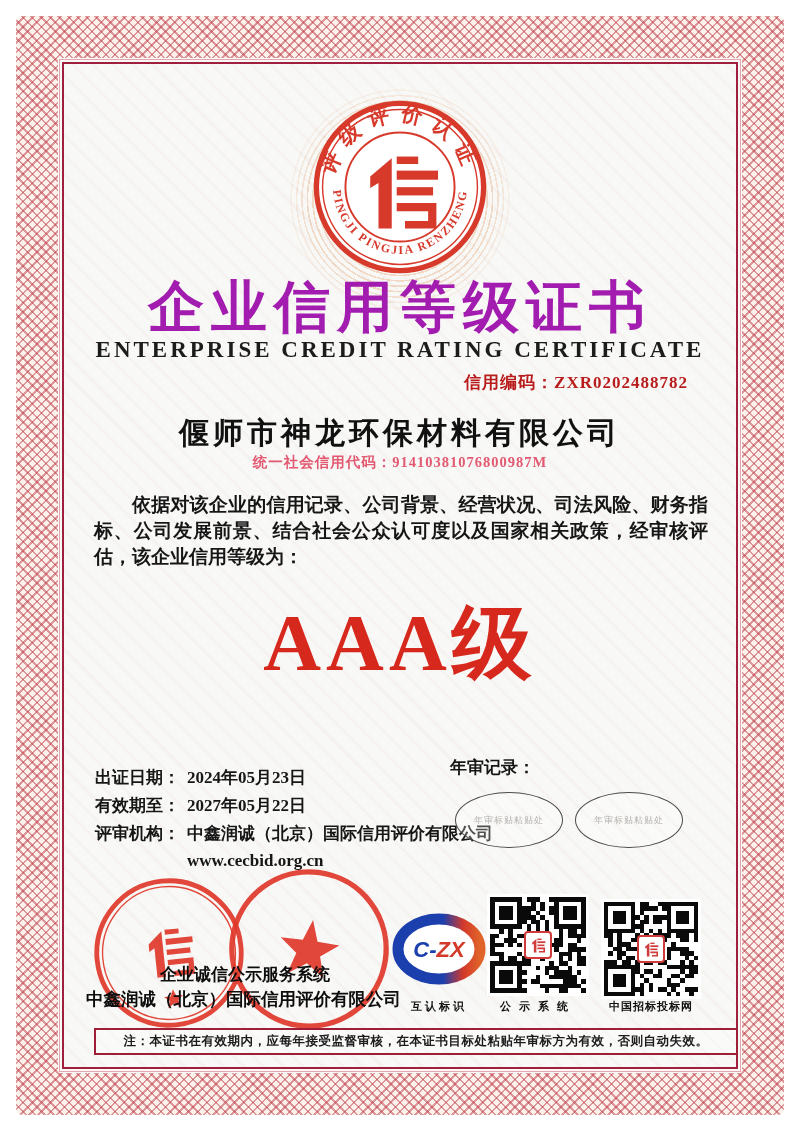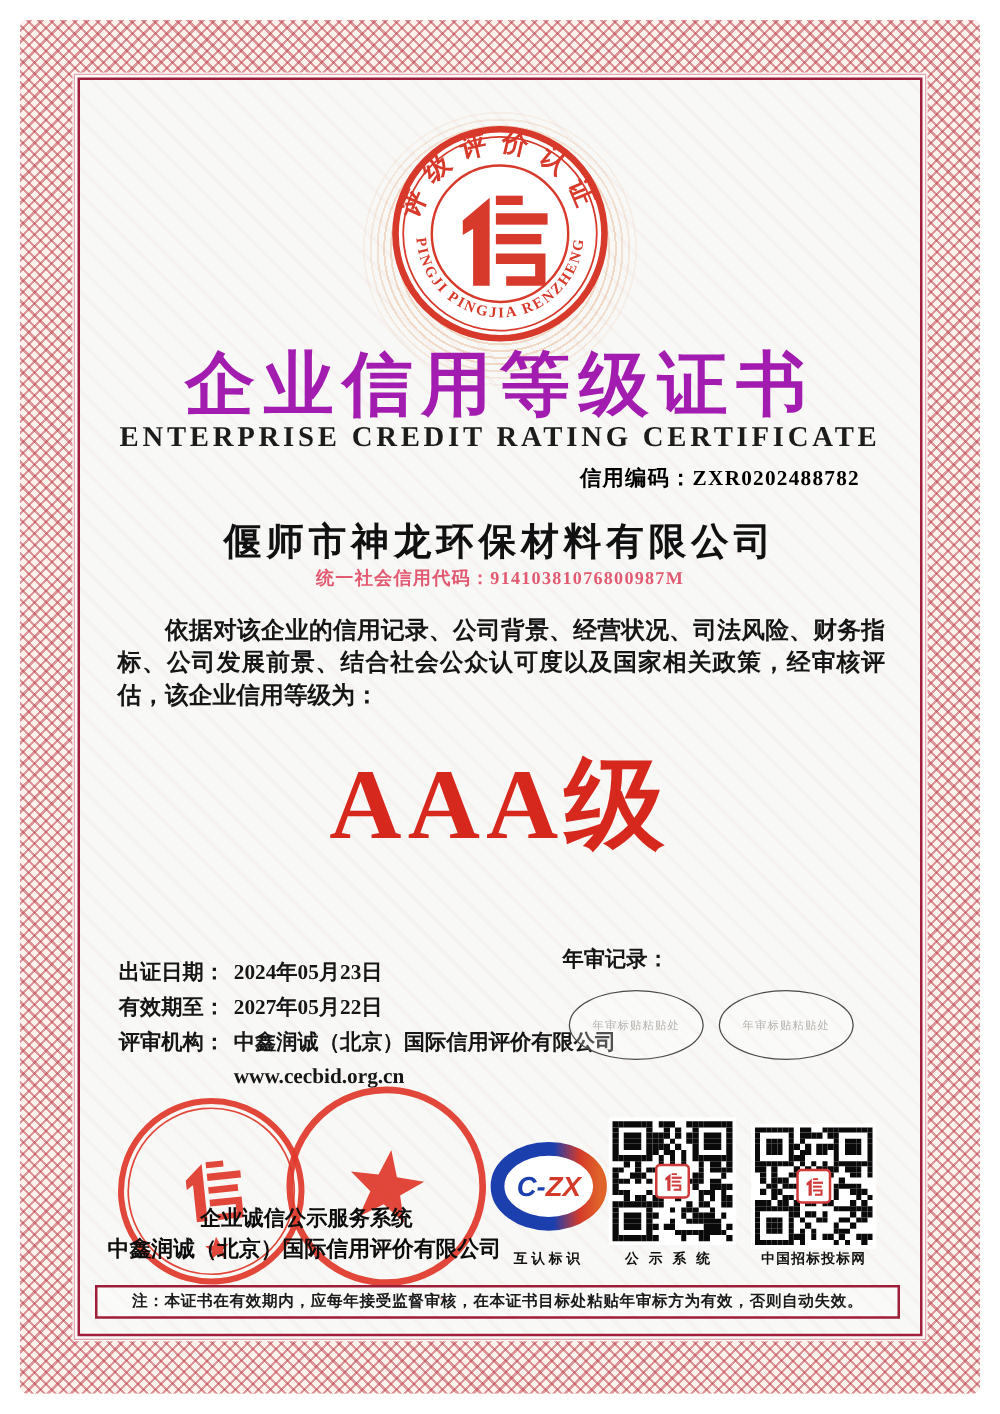--- a/index.html
+++ b/index.html
@@ -21,21 +21,21 @@
   .rosette{position:absolute;left:287px;top:86px;width:226px;height:226px;border-radius:50%;
     background:repeating-radial-gradient(circle at 50% 50%, rgba(224,150,90,.30) 0 1.6px, rgba(255,255,255,0) 1.6px 5.4px);
     -webkit-mask:radial-gradient(circle, #000 58%, transparent 72%);
             mask:radial-gradient(circle, #000 58%, transparent 72%);}
   .emblem{position:absolute;left:312px;top:99px;width:176px;height:176px;}
   
   .title{position:absolute;left:0;right:0;top:270px;text-align:center;font-size:56px;font-weight:900;
          letter-spacing:7px;color:#a21caf;white-space:nowrap;}
   .subtitle{position:absolute;left:0;right:0;top:337px;text-align:center;font-size:23px;font-weight:700;
             letter-spacing:3px;color:#1c1c1c;white-space:nowrap;}
-  .credit-code{position:absolute;top:371px;right:112px;font-size:17px;font-weight:700;color:#000000;letter-spacing:1px;}
+  .credit-code{position:absolute;top:371px;right:112px;font-size:17px;font-weight:700;color:#b91c1c;letter-spacing:1px;}
   .company{position:absolute;left:0;right:0;top:413px;text-align:center;font-size:30px;font-weight:900;
            letter-spacing:4px;color:#111;}
   .uscc{position:absolute;left:0;right:0;top:453px;text-align:center;font-size:14.5px;font-weight:700;
         color:#e25a72;letter-spacing:1px;}
   .paragraph{position:absolute;left:94px;top:492px;width:614px;font-size:19px;font-weight:700;
              line-height:1.38;text-align:justify;text-indent:2em;color:#161616;}
   .rating{position:absolute;left:0;right:0;top:590px;text-align:center;font-size:80px;font-weight:900;
           letter-spacing:5px;color:#d7281e;}
   
   .details{position:absolute;left:95px;top:731px;font-size:17px;font-weight:700;color:#161616;margin-top:32px;}
@@ -63,21 +63,21 @@
   .qr-grid i{display:block;}
   .qr-grid i.on{background:#0a0a0a;}
   .qr-logo{position:absolute;left:50%;top:50%;transform:translate(-50%,-50%);width:24px;height:24px;
            background:#fff;border:2px solid #cf3a3a;border-radius:4px;display:flex;align-items:center;
            justify-content:center;color:#cf3a3a;}
   .bottom-label{position:absolute;top:999px;font-size:11px;font-weight:900;color:#111;text-align:center;white-space:nowrap;}
   .lbl-mutual{left:389px;width:100px;letter-spacing:3px;}
   .lbl-qr1{left:478px;width:120px;letter-spacing:8px;}
   .lbl-qr2{left:592px;width:118px;letter-spacing:1px;}
   
-  .footer-note{position:absolute;left:76px;top:1028px;width:644px;height:27px;border:2.5px solid #9e1e38;
+  .footer-note{position:absolute;left:94px;top:1028px;width:644px;height:27px;border:2.5px solid #9e1e38;
                box-sizing:border-box;display:flex;align-items:center;justify-content:center;
                font-size:12.5px;font-weight:700;letter-spacing:.5px;color:#1c1c1c;background:rgba(255,255,255,.35);
                white-space:nowrap;}
   .hidden-defs{position:absolute;width:0;height:0;overflow:hidden;}
 </style>
 </head>
 <body>
 
 <svg class="hidden-defs" aria-hidden="true">
   <symbol id="xin" viewBox="0 0 100 100">

